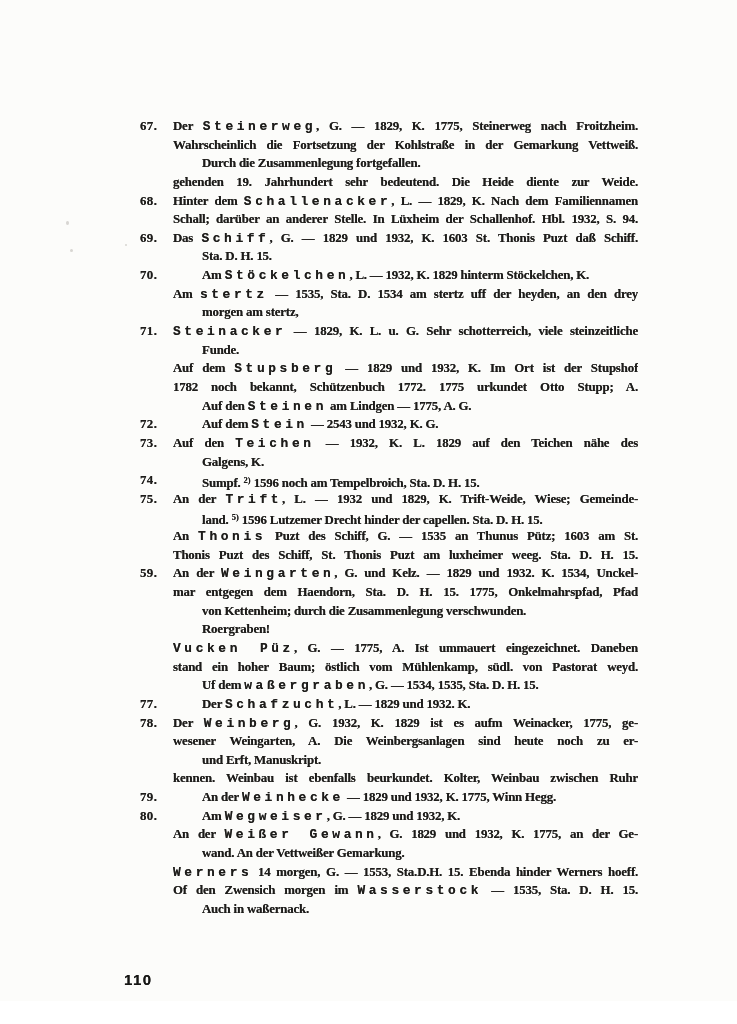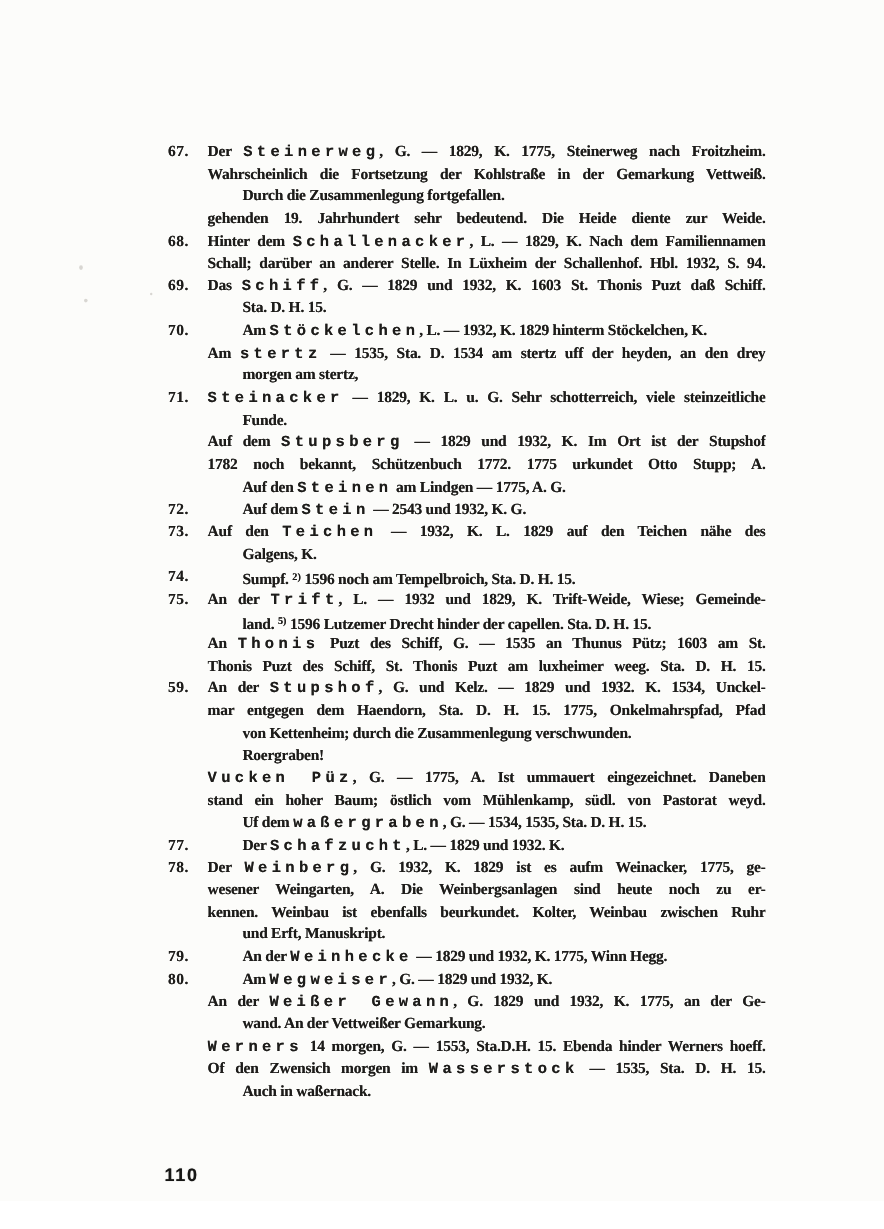--- a/index.html
+++ b/index.html
@@ -16,21 +16,21 @@
   .line{
     font-size:12.9px;line-height:18.65px;height:18.65px;
     letter-spacing:-.2px;white-space:nowrap;overflow:hidden;
     text-align:justify;text-align-last:justify;
     text-shadow:0 0 .5px rgba(30,28,25,.75);
   }
   .line.last{text-align-last:left;margin-left:29px;}
   .sperr{letter-spacing:3.6px;font-family:Liberation Mono, monospace;}
   .sup{font-size:8.5px;vertical-align:4px;letter-spacing:0;}
   .page-number{
-    position:absolute;left:137px;top:971px;
+    position:absolute;left:124px;top:971px;
     font-family:"Liberation Sans","DejaVu Sans",sans-serif;
     font-weight:bold;font-size:15px;letter-spacing:1.5px;color:#161614;
     text-shadow:0 0 .6px rgba(20,20,20,.8);
   }
   .speck{position:absolute;border-radius:50%;background:#b9b7b1;opacity:.55;}
   .speck.s1{left:66px;top:221px;width:3px;height:4px;}
   .speck.s2{left:70px;top:249px;width:3px;height:3px;}
   .speck.s3{left:125px;top:244px;width:2px;height:2px;}
   .speck.s4{left:42px;top:1012px;width:3px;height:2px;}
 </style>
@@ -104,42 +104,42 @@
         <div class="body">
           <div class="line"><span>An der </span><span class="sperr">Trift</span><span>, L. — 1932 und 1829, K. Trift-Weide, Wiese; Gemeinde-</span></div>
           <div class="line last"><span>land. </span><span class="sup">5)</span><span> 1596 Lutzemer Drecht hinder der capellen. Sta. D. H. 15.</span></div>
           <div class="line"><span>An </span><span class="sperr">Thonis</span><span> Puzt des Schiff, G. — 1535 an Thunus Pütz; 1603 am St.</span></div>
           <div class="line"><span>Thonis Puzt des Schiff, St. Thonis Puzt am luxheimer weeg. Sta. D. H. 15.</span></div>
         </div>
       </div>
       <div class="entry">
         <span class="num">59.</span>
         <div class="body">
-          <div class="line"><span>An der </span><span class="sperr">Stupshof</span><span>, G. und Kelz. — 1829 und 1932. K. 1534, Unckel-</span></div>
+          <div class="line"><span>An der </span><span class="sperr">Weingarten</span><span>, G. und Kelz. — 1829 und 1932. K. 1534, Unckel-</span></div>
           <div class="line"><span>mar entgegen dem Haendorn, Sta. D. H. 15. 1775, Onkelmahrspfad, Pfad</span></div>
           <div class="line last"><span>von Kettenheim; durch die Zusammenlegung verschwunden.</span></div>
           <div class="line last"><span>Roergraben!</span></div>
           <div class="line"><span class="sperr">Vucken Püz</span><span>, G. — 1775, A. Ist ummauert eingezeichnet. Daneben</span></div>
           <div class="line"><span>stand ein hoher Baum; östlich vom Mühlenkamp, südl. von Pastorat weyd.</span></div>
           <div class="line last"><span>Uf dem </span><span class="sperr">waßergraben</span><span>, G. — 1534, 1535, Sta. D. H. 15.</span></div>
         </div>
       </div>
       <div class="entry">
         <span class="num">77.</span>
         <div class="body">
           <div class="line last"><span>Der </span><span class="sperr">Schafzucht</span><span>, L. — 1829 und 1932. K.</span></div>
         </div>
       </div>
       <div class="entry">
         <span class="num">78.</span>
         <div class="body">
           <div class="line"><span>Der </span><span class="sperr">Weinberg</span><span>, G. 1932, K. 1829 ist es aufm Weinacker, 1775, ge-</span></div>
           <div class="line"><span>wesener Weingarten, A. Die Weinbergsanlagen sind heute noch zu er-</span></div>
+          <div class="line last"><span>und Erft, Manuskript.</span></div>
           <div class="line"><span>kennen. Weinbau ist ebenfalls beurkundet. Kolter, Weinbau zwischen Ruhr</span></div>
-          <div class="line last"><span>und Erft, Manuskript.</span></div>
         </div>
       </div>
       <div class="entry">
         <span class="num">79.</span>
         <div class="body">
           <div class="line last"><span>An der </span><span class="sperr">Weinhecke</span><span> — 1829 und 1932, K. 1775, Winn Hegg.</span></div>
         </div>
       </div>
       <div class="entry">
         <span class="num">80.</span>

